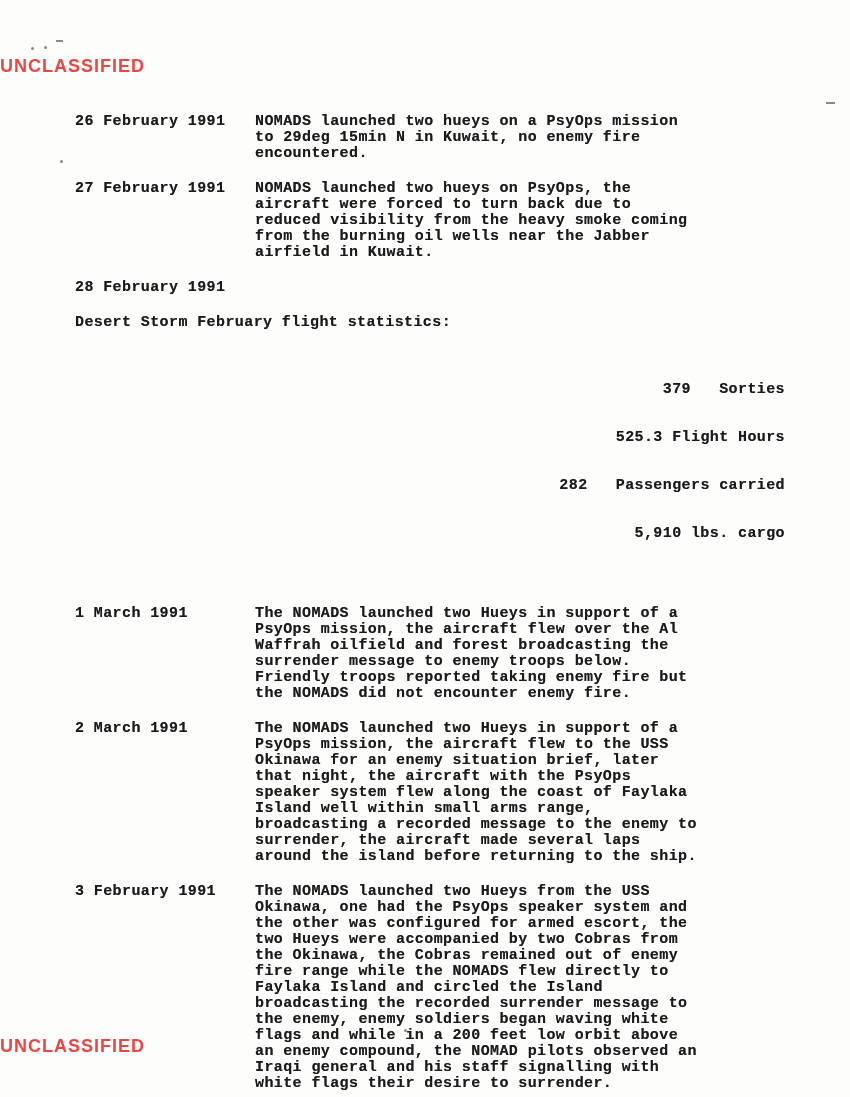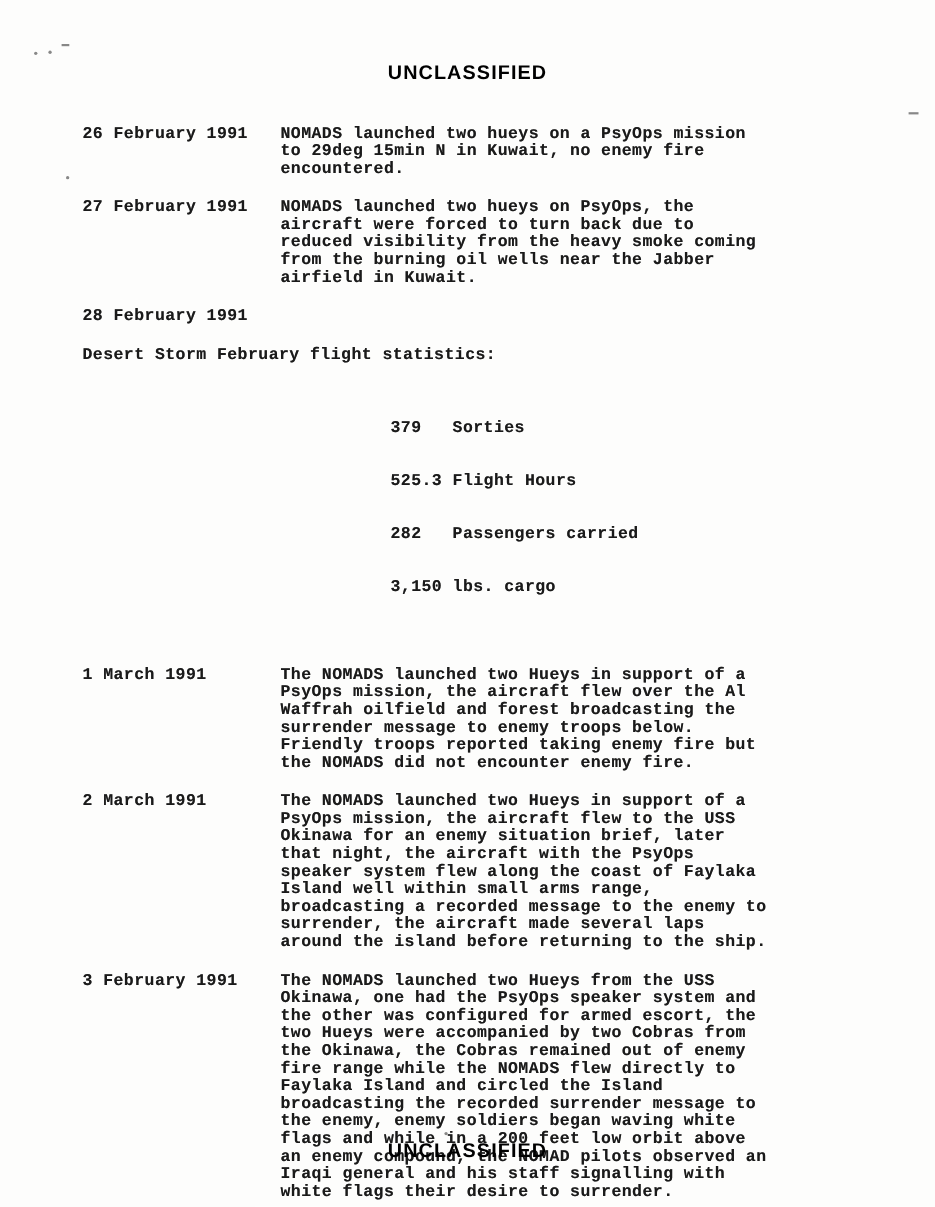--- a/index.html
+++ b/index.html
@@ -13,26 +13,26 @@
     width: 850px;
     height: 1097px;
     background: #fdfdfc;
     overflow: hidden;
     color: #141414;
   }
   .classification {
     position: absolute;
     left: 0;
     width: 850px;
-    text-align: center;
+    text-align: left;
     font-family: "Liberation Sans", sans-serif;
     font-weight: bold;
     font-size: 18px;
     letter-spacing: 1px;
-    color: #000000;
+    color: #ef4444;
   }
   .classification.header { top: 56px; }
   .classification.footer { top: 1036px; }
 
   .content {
     position: absolute;
     left: 75px;
     top: 114px;
     width: 710px;
     font-family: "Liberation Mono", "DejaVu Sans Mono", monospace;
@@ -58,21 +58,21 @@
   }
   .stats-heading {
     margin-bottom: 19px;
     white-space: pre;
   }
   .stats-block {
     margin-left: 280px;
     margin-bottom: 32px;
     white-space: pre;
   }
-  .stats-line { white-space: pre; }
+  .stats-line { white-space: pre; text-align: right; }
   .entry.gap-before-lg { margin-top: 16px; }
 
   
   .artifact {
     position: absolute;
     background: #555;
     border-radius: 50%;
     opacity: 0.7;
   }
   .artifact.dash {
@@ -115,21 +115,21 @@
     <div class="entry">
       <div class="entry-date">28 February 1991</div>
     </div>
 
     <div class="stats-heading">Desert Storm February flight statistics:</div>
 
     <div class="stats-block">
       <div class="stats-line">379   Sorties</div>
       <div class="stats-line">525.3 Flight Hours</div>
       <div class="stats-line">282   Passengers carried</div>
-      <div class="stats-line">3,150 lbs. cargo</div>
+      <div class="stats-line">5,910 lbs. cargo</div>
     </div>
 
     <div class="entry">
       <div class="entry-date">1 March 1991</div>
       <div class="entry-text">The NOMADS launched two Hueys in support of a
 PsyOps mission, the aircraft flew over the Al
 Waffrah oilfield and forest broadcasting the
 surrender message to enemy troops below.
 Friendly troops reported taking enemy fire but
 the NOMADS did not encounter enemy fire.</div>

